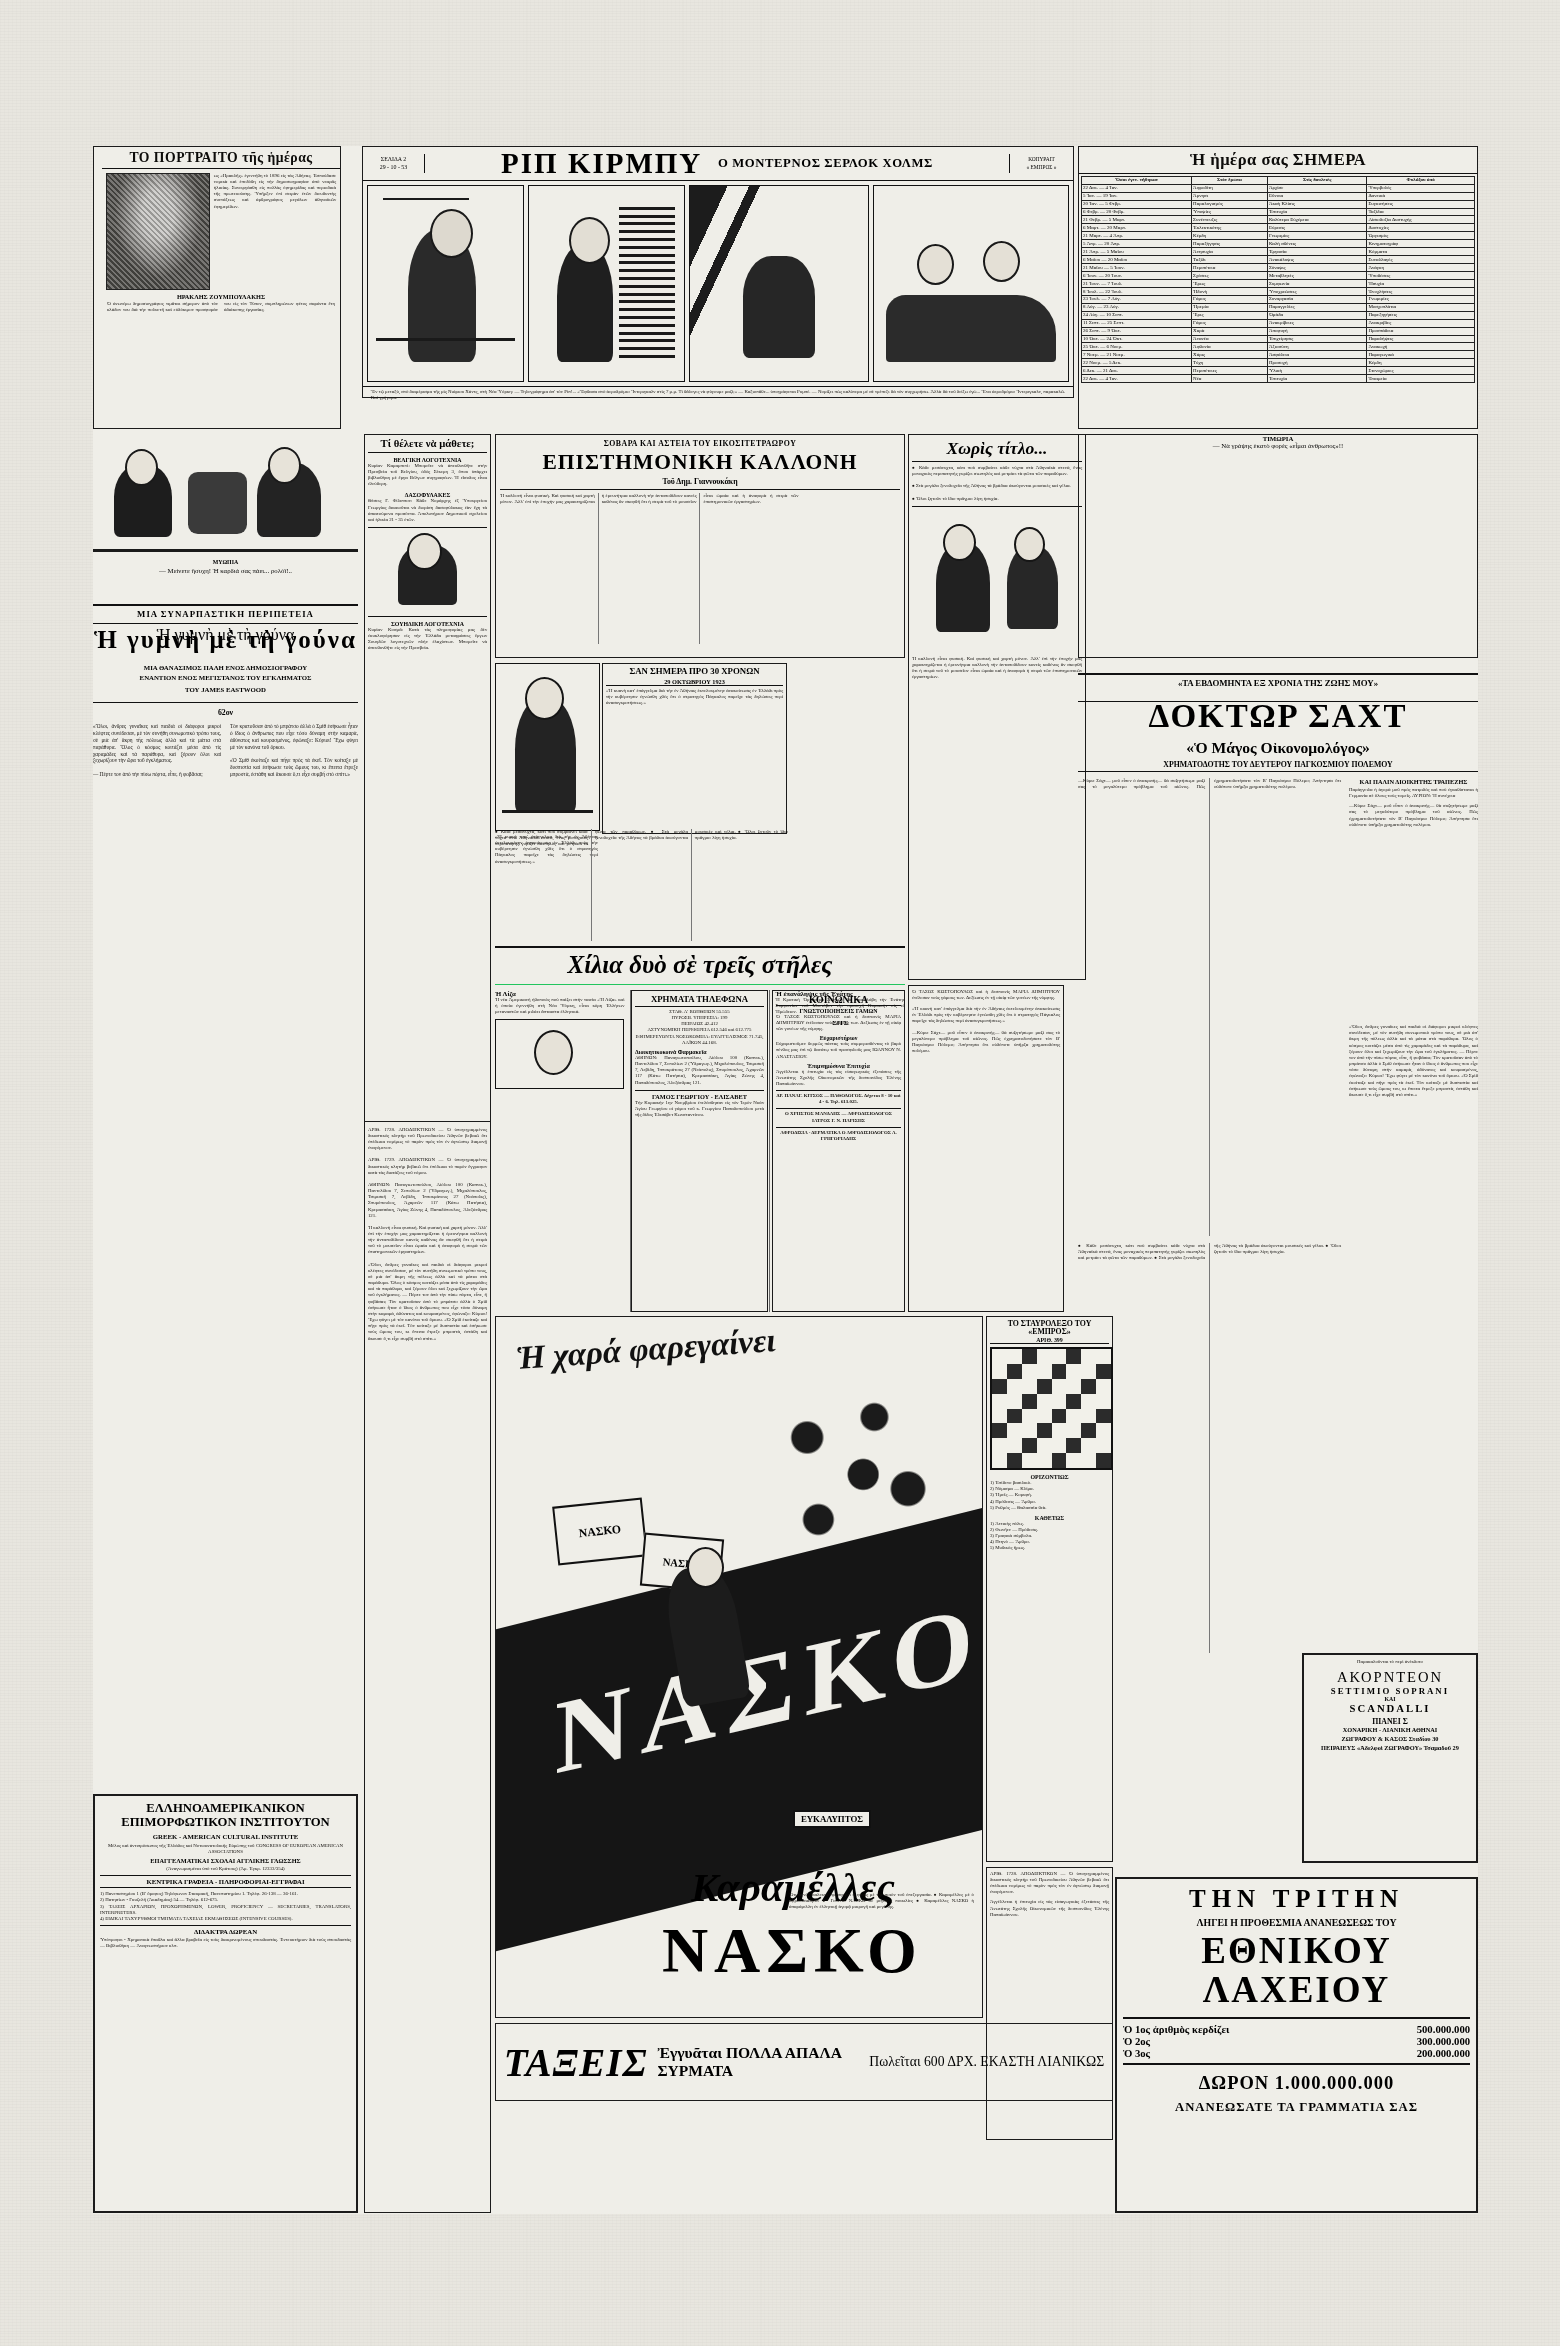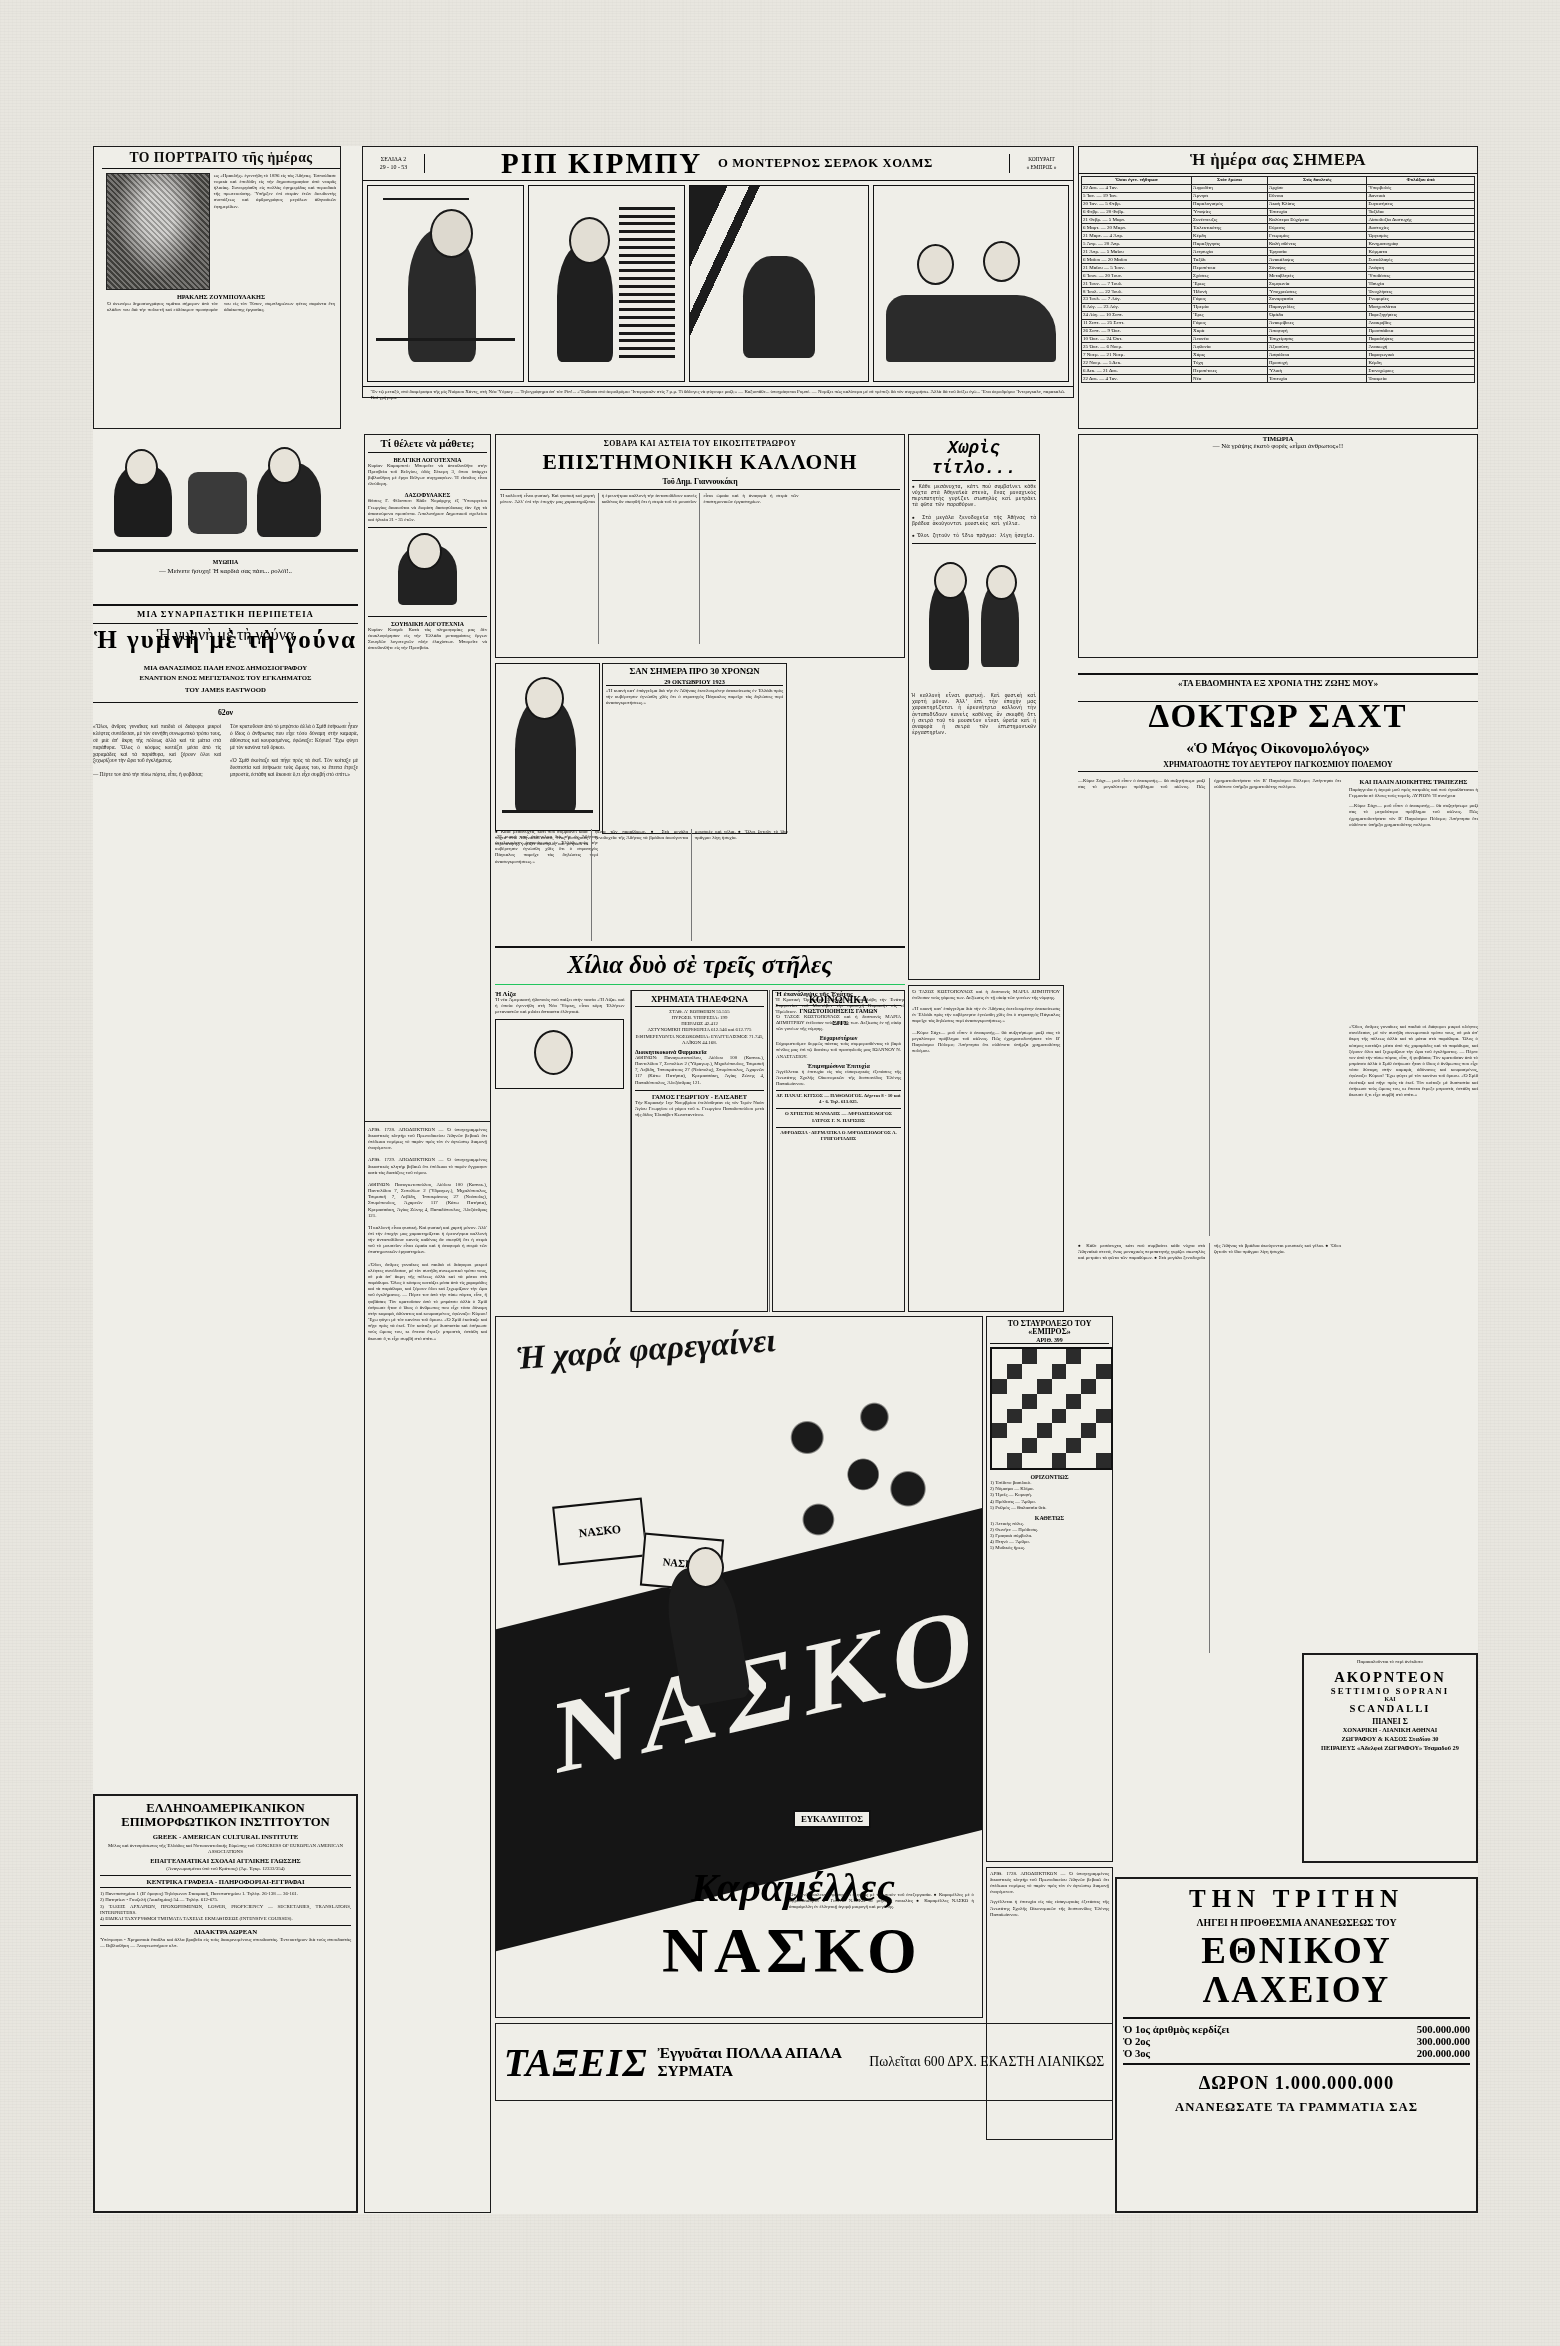--- a/index.html
+++ b/index.html
@@ -538,21 +538,21 @@
     <div class="tiny">4) Πρόθεσις — Ἄρθρο.</div>
     <div class="tiny">5) Ρυθμὸς — Θαλασσία θεὰ.</div>
     <div class="cen b" style="font-size:5.9px;margin-top:3.9px;">ΚΑΘΕΤΩΣ</div>
     <div class="tiny">1) Ἀττικὴς πόλις.</div>
     <div class="tiny">2) Φωνῆεν — Πρόθεσις.</div>
     <div class="tiny">3) Γραφικὰ σύμβολα.</div>
     <div class="tiny">4) Πτηνὸ — Ἄρθρο.</div>
     <div class="tiny">5) Μυθικὸς ἥρως.</div>
   </div>
 
-  <div class="blk bd" style="left:815px;top:288px;width:132px;height:546px;padding:2.9px;font-family:Liberation Mono, monospace;">
+  <div class="blk bd" style="left:815px;top:288px;width:178px;height:546px;padding:2.9px;">
     <div class="cen" style="font-size:17.6px;font-weight:bold;font-style:italic;border-bottom:1px solid #111;padding-bottom:2px;">Χωρὶς τίτλο...</div>
     <div class="tiny" style="white-space:pre-line;margin-top:2.9px;">● Κάθε μεσάνυχτα, κάτι ποὺ συμβαίνει κάθε νύχτα στὰ Ἀθηναϊκὰ στενὰ, ἕνας μοναχικὸς περιπατητὴς γυρίζει σιωπηλὸς καὶ μετράει τὰ φῶτα τῶν παραθύρων.
 
 ● Στὰ μεγάλα ξενοδοχεῖα τῆς Ἀθήνας τὰ βράδυα ἀκούγονται μουσικὲς καὶ γέλια.
 
 ● Ὅλοι ζητοῦν τὸ ἴδιο πρᾶγμα: λίγη ἡσυχία.</div>
     <div class="cartoon" style="height:146px;margin-top:3.9px;border-top:1px solid #111;position:relative;">
       <div class="fig" style="left:14%;top:24%;width:32%;height:62%;background:#212121;border-radius:45% 45% 8% 8%;"></div>
       <div class="dot" style="left:18%;top:12%;width:29px;height:33px;background:#e6e2d8;border:2px solid #161616;"></div>
       <div class="fig" style="left:56%;top:26%;width:30%;height:58%;background:#272727;border-radius:45% 45% 8% 8%;"></div>
@@ -592,21 +592,21 @@
 
 «Ὁ Σμὶθ ἐκοίταζε καὶ πῆγε πρὸς τὰ ἐκεῖ. Τὸν κοίταξε μὲ δυσπιστία καὶ ἐσήκωσε τοὺς ὤμους του, κι ἔπειτα ἔτρεξε μπροστὰ, ἐστάθη καὶ ἄκουσε ὅ,τι εἶχε συμβῆ στὸ σπίτι.»</div>
   <div class="blk tiny" style="left:985px;top:1097px;width:263px;height:410px;column-count:2;column-gap:8.8px;column-rule:1px solid #777;">● Κάθε μεσάνυχτα, κάτι ποὺ συμβαίνει κάθε νύχτα στὰ Ἀθηναϊκὰ στενὰ, ἕνας μοναχικὸς περιπατητὴς γυρίζει σιωπηλὸς καὶ μετράει τὰ φῶτα τῶν παραθύρων.
 
 ● Στὰ μεγάλα ξενοδοχεῖα τῆς Ἀθήνας τὰ βράδυα ἀκούγονται μουσικὲς καὶ γέλια.
 
 ● Ὅλοι ζητοῦν τὸ ἴδιο πρᾶγμα: λίγη ἡσυχία.</div>
 
   <div class="blk bd2" style="left:1209px;top:1507px;width:176px;height:210px;padding:3.9px;">
     <div class="tiny cen">Παρακαλοῦνται τὸ περὶ ἀνέκδοτο</div>
-    <div class="cen" style="font-size:14.6px;font-weight:bold;letter-spacing:2px;margin-top:3.9px;">ΑΚΟΡΝΤΕΟΝ</div>
+    <div class="cen" style="font-size:14.6px;font-weight:normal;letter-spacing:2px;margin-top:3.9px;">ΑΚΟΡΝΤΕΟΝ</div>
     <div class="cen" style="font-size:8.8px;font-weight:bold;letter-spacing:2px;">SETTIMIO SOPRANI</div>
     <div class="cen" style="font-size:5.9px;font-weight:bold;">ΚΑΙ</div>
     <div class="cen" style="font-size:10.7px;font-weight:bold;letter-spacing:2px;">SCANDALLI</div>
     <div class="cen" style="font-size:7.8px;font-weight:bold;margin-top:2.9px;">ΠΙΑΝΕΙ Σ</div>
     <div class="cen" style="font-size:6.3px;font-weight:bold;">ΧΟΝΑΡΙΚΗ - ΛΙΑΝΙΚΗ ΑΘΗΝΑΙ</div>
     <div class="cen" style="font-size:6.3px;font-weight:bold;margin-top:2px;">ΖΩΓΡΑΦΟΥ &amp; ΚΑΣΟΣ Σταδίου 30</div>
     <div class="cen" style="font-size:6.3px;font-weight:bold;margin-top:2px;">ΠΕΙΡΑΙΕΥΣ «Ἀδελφοὶ ΖΩΓΡΑΦΟΥ» Τσαμαδοῦ 29</div>
   </div>
 
   <div class="blk bd2" style="left:1022px;top:1731px;width:363px;height:336px;padding:5.9px;">

